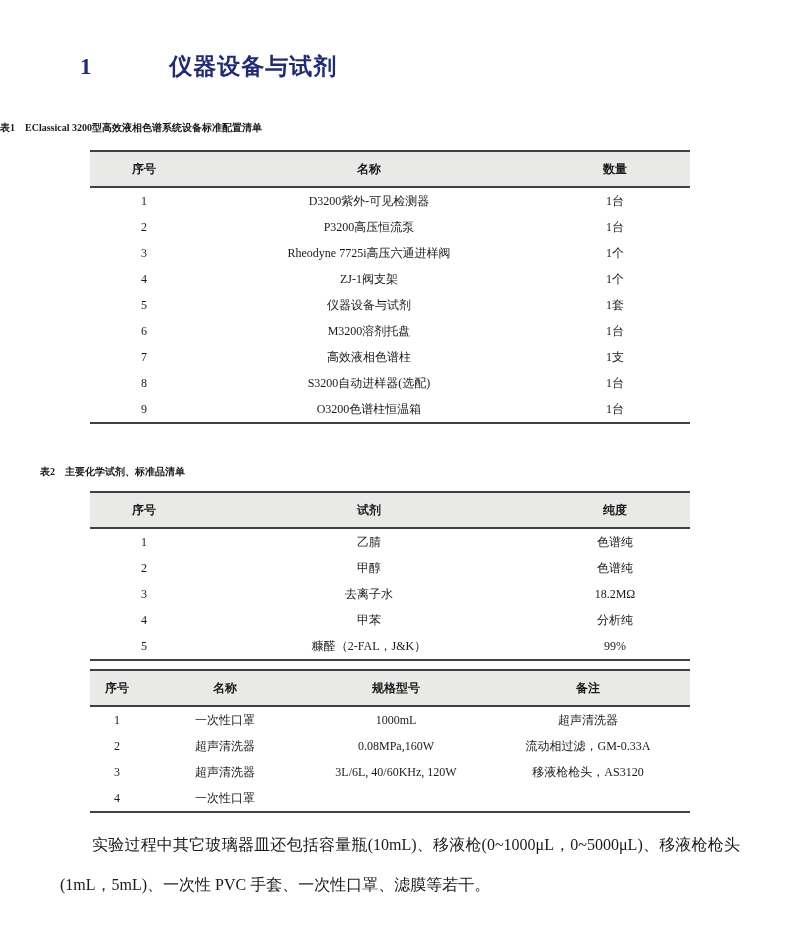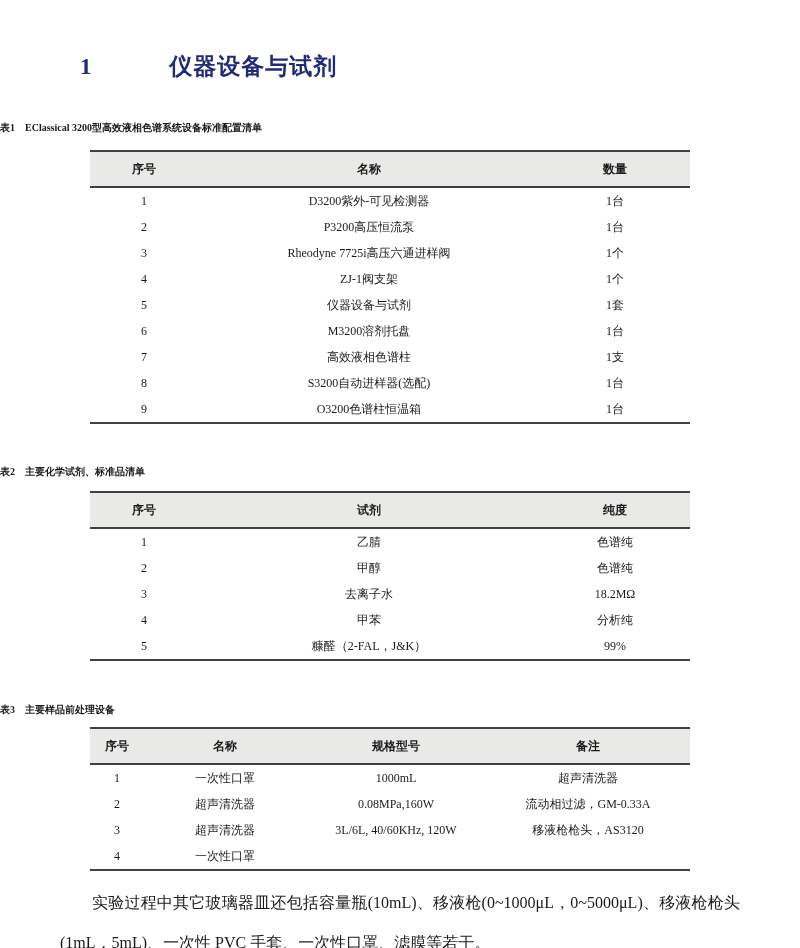--- a/index.html
+++ b/index.html
@@ -29,21 +29,21 @@
 
   
   .tbl-caption {
     margin: 0;
     text-align: left;
     font-size: 10px;
     font-weight: bold;
     line-height: 19px;
   }
   .cap-1 { margin-top: 36px; }
-  .cap-2 { margin-top: 38px; }
+  .cap-2 { margin-top: 38px; margin-left: 40px; }
   .cap-3 { margin-top: 39px; }
 
   
   table.doc-table {
     width: 600px;
     margin-left: 90px;
     border-collapse: collapse;
     border-top: 2px solid #404040;
     border-bottom: 2px solid #404040;
     font-size: 12px;
@@ -188,21 +188,20 @@
           <td>分析纯</td>
         </tr>
         <tr>
           <td>5</td>
           <td>糠醛（2-FAL，J&amp;K）</td>
           <td>99%</td>
         </tr>
       </tbody>
   </table>
 
-  <p class="tbl-caption cap-3">表3　主要样品前处理设备</p>
   <table class="doc-table t3">
     <colgroup>
       <col style="width:9%">
         <col style="width:27%">
         <col style="width:30%">
         <col style="width:34%">
     </colgroup>
     <thead>
         <tr>
           <th>序号</th>

